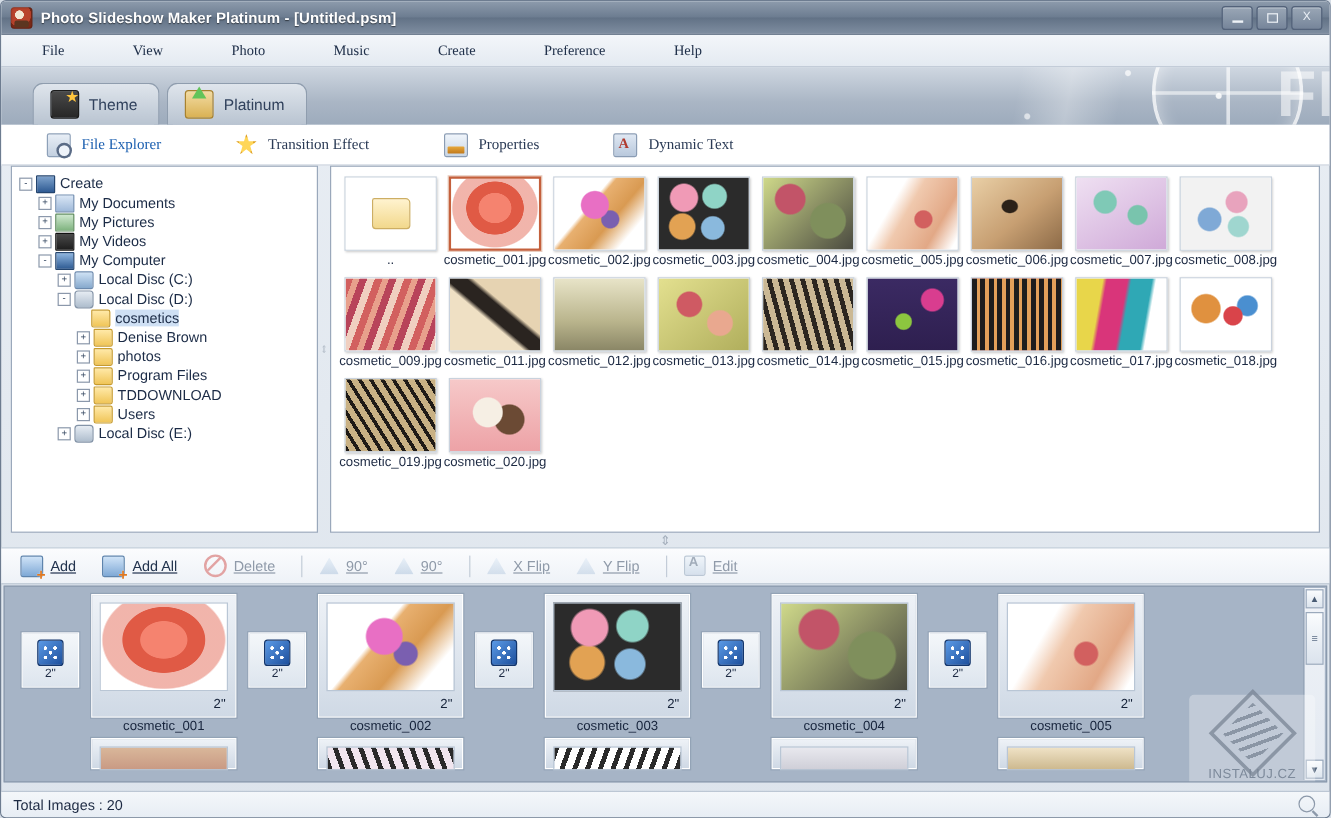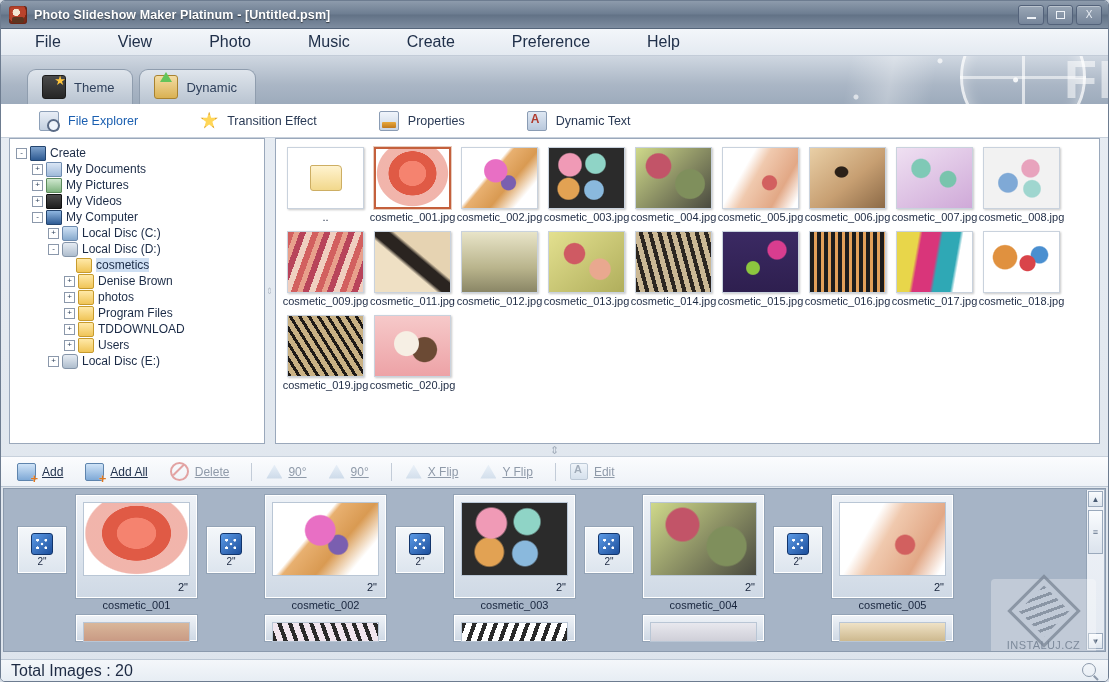--- a/index.html
+++ b/index.html
@@ -55,22 +55,22 @@
   .wbtn.max i{width:9px;height:8px;border:1.4px solid #eef2f7;box-sizing:border-box;}
 
   
   .menubar{
     height:26px;display:flex;align-items:center;
     background:linear-gradient(#f3f6fa,#e4eaf1);
     border-bottom:1px solid #c3ccd8;
     padding-left:24px;
   }
   .menu-item{
-    font-size:16px;color:#20304a;padding:3px 10px;margin-right:37px;
-    border-radius:3px;cursor:default;
+    font-size:12px;color:#20304a;padding:3px 10px;margin-right:37px;
+    border-radius:3px;cursor:default;font-family:Liberation Serif, serif;
   }
 
   
   .banner{
     position:relative;height:48px;
     background:linear-gradient(#cfd7e1,#aab6c5 60%,#9dabbc);
     overflow:hidden;
   }
   .banner .glow{
     position:absolute;top:-16px;right:0;width:420px;height:95px;
@@ -120,21 +120,21 @@
   .ic-theme:after{content:"★";position:absolute;right:-1px;top:-3px;color:#ffc53d;font-size:13px;}
   .ic-publish{background:linear-gradient(#f3dca4,#d9b153);border:1px solid #a8822f;}
   .ic-publish:after{content:"";position:absolute;left:5px;top:-4px;border-left:6px solid transparent;border-right:6px solid transparent;border-bottom:10px solid #63c45a;}
 
   
   .subtabs{
     height:33px;background:#ffffff;
     display:flex;align-items:center;padding-left:38px;
     border-bottom:1px solid #c8d1dc;position:relative;
   }
-  .subtab{display:flex;align-items:center;gap:9px;margin-right:62px;color:#2a3a55;font-size:12.5px;position:relative;}
+  .subtab{display:flex;align-items:center;gap:9px;margin-right:62px;color:#2a3a55;font-size:12.5px;position:relative;font-family:Liberation Serif, serif;}
   .subtab.active{color:#1b5fb0;}
   .subtab .sicon{width:18px;height:18px;position:relative;flex:0 0 auto;}
   .s-explorer{background:linear-gradient(#e8eef6,#c3d0e0);border:1px solid #8da0b8;border-radius:2px;}
   .s-explorer:after{content:"";position:absolute;right:-2px;bottom:-2px;width:9px;height:9px;border:2px solid #5a6b86;border-radius:50%;background:#eef3fa;}
   .s-trans{background:radial-gradient(circle at 50% 50%,#ffd658 0 50%,#e1a325 52% 100%);clip-path:polygon(50% 0,61% 35%,98% 35%,68% 57%,79% 95%,50% 72%,21% 95%,32% 57%,2% 35%,39% 35%);}
   .s-prop{background:linear-gradient(#f0f5fb,#c9d6e5);border:1px solid #8a9cb4;border-radius:2px;}
   .s-prop:after{content:"";position:absolute;left:2px;bottom:2px;right:2px;height:6px;background:linear-gradient(#e8a93c,#c1791c);border-radius:1px;}
   .s-dyn{background:linear-gradient(#dfe8f3,#b9c8dc);border:1px solid #8a9cb4;border-radius:2px;}
   .s-dyn:after{content:"A";position:absolute;left:3px;top:0;font-size:12px;font-weight:bold;color:#b03a2e;}
   .subtab .pointer{
@@ -305,21 +305,21 @@
     background:repeating-linear-gradient(115deg,rgba(120,132,148,.75) 0 3px,transparent 3px 8px);
   }
   .wm-text{font-size:11px;color:#7d8a9b;letter-spacing:.4px;margin-top:2px;}
 
   
   .status{
     position:absolute;left:0;right:0;bottom:0;height:21px;
     background:linear-gradient(#f4f7fa,#e7edf4);
     border-top:1px solid #bcc7d4;
     display:flex;align-items:center;padding-left:10px;
-    font-size:16px;color:#1d2a43;
+    font-size:12px;color:#1d2a43;
   }
   .zoom-icon{
     position:absolute;right:12px;bottom:4px;width:12px;height:12px;
     border:1.6px solid #8c99aa;border-radius:50%;
   }
   .zoom-icon:after{content:"";position:absolute;right:-4px;bottom:-3px;width:6px;height:1.6px;background:#8c99aa;transform:rotate(45deg);}
 </style>
 </head>
 <body>
 
@@ -353,21 +353,21 @@
     <div class="glow"></div>
     <div class="globe"></div>
     <div class="bigfi">FI</div>
     <div class="tabs">
       <div class="tab">
         <span class="ticon ic-theme"></span>
         <span>Theme</span>
       </div>
       <div class="tab">
         <span class="ticon ic-publish"></span>
-        <span>Dynamic</span>
+        <span>Platinum</span>
       </div>
     </div>
   </div>
 
   <div class="subtabs">
     <div class="subtab active">
       <span class="sicon s-explorer"></span>
       <span>File Explorer</span>
       <span class="pointer"></span>
     </div>

